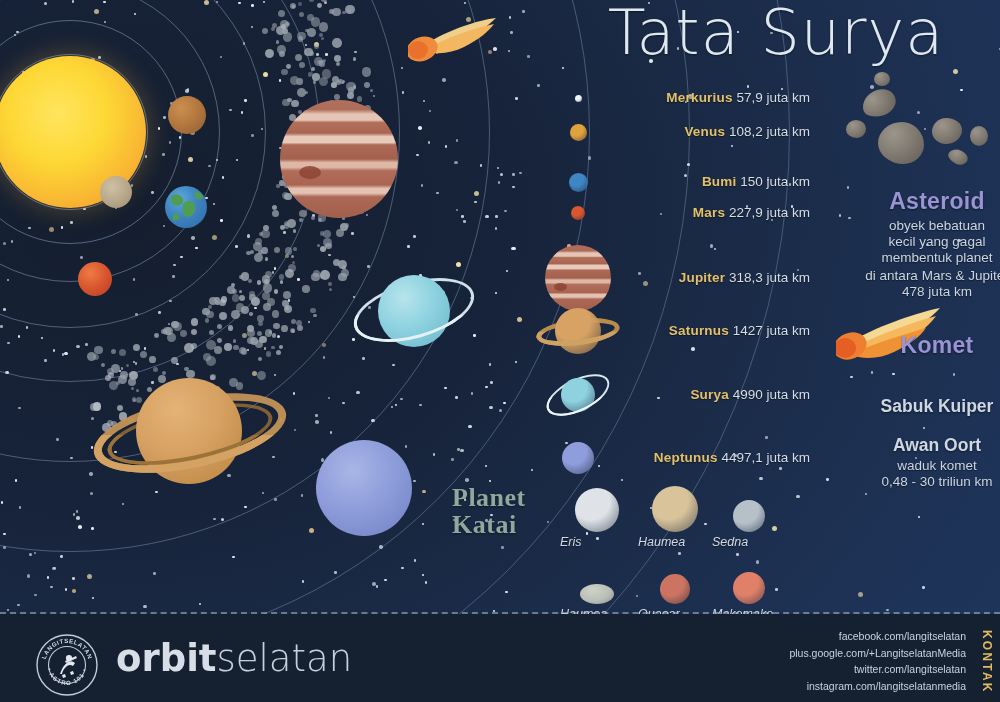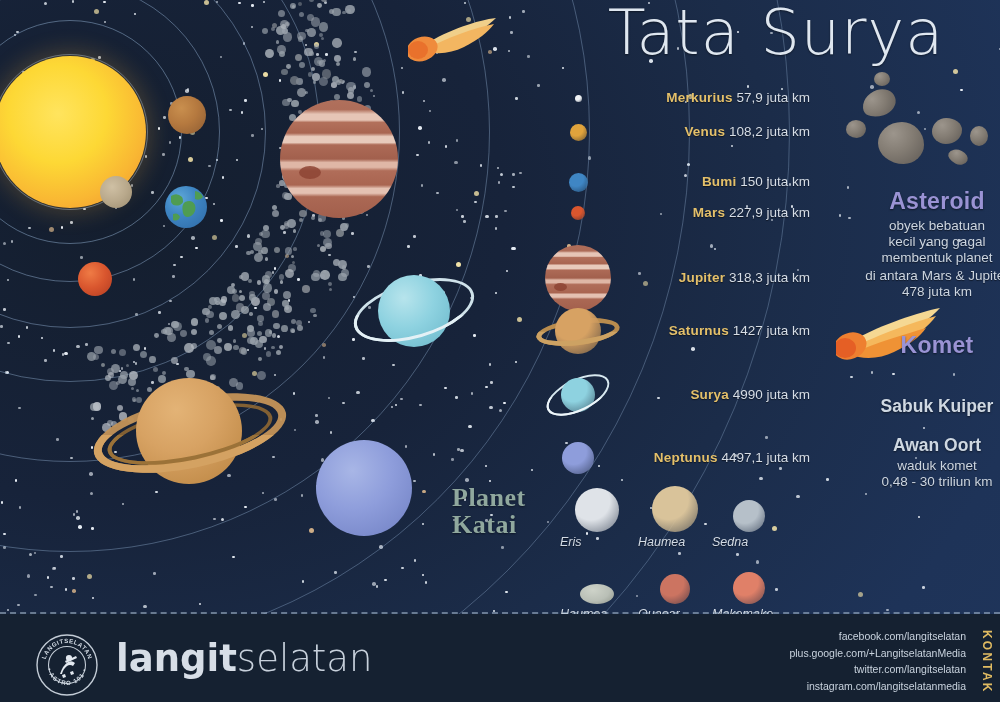--- a/index.html
+++ b/index.html
@@ -1183,21 +1183,21 @@
           <path d="M24 40 q3 -9 8 -12 q4 -2 7 1 l-2 3 q-3 -2 -6 0 q-4 3 -5 8 z"></path>
           <circle cx="33" cy="24" r="3.1"></circle>
           <path d="M29 27 l11 -5 l1 2 l-11 5 z"></path>
           <path d="M26 41 l3 -1 l1 3 l-3 1 z"></path>
           <path d="M34 38 l3 -1 l1 3 l-3 1 z"></path>
         </g>
       </svg>
     </div>
 
     <div id="brand">
-      <span class="b1">langit</span><span class="b2">selatan</span>
+      <span class="b1">orbit</span><span class="b2">selatan</span>
     </div>
 
     <div id="contact">
       <div>facebook.com/langitselatan</div>
       <div>plus.google.com/+LangitselatanMedia</div>
       <div>twitter.com/langitselatan</div>
       <div>instagram.com/langitselatanmedia</div>
     </div>
 
     <div id="kontak">KONTAK</div>

